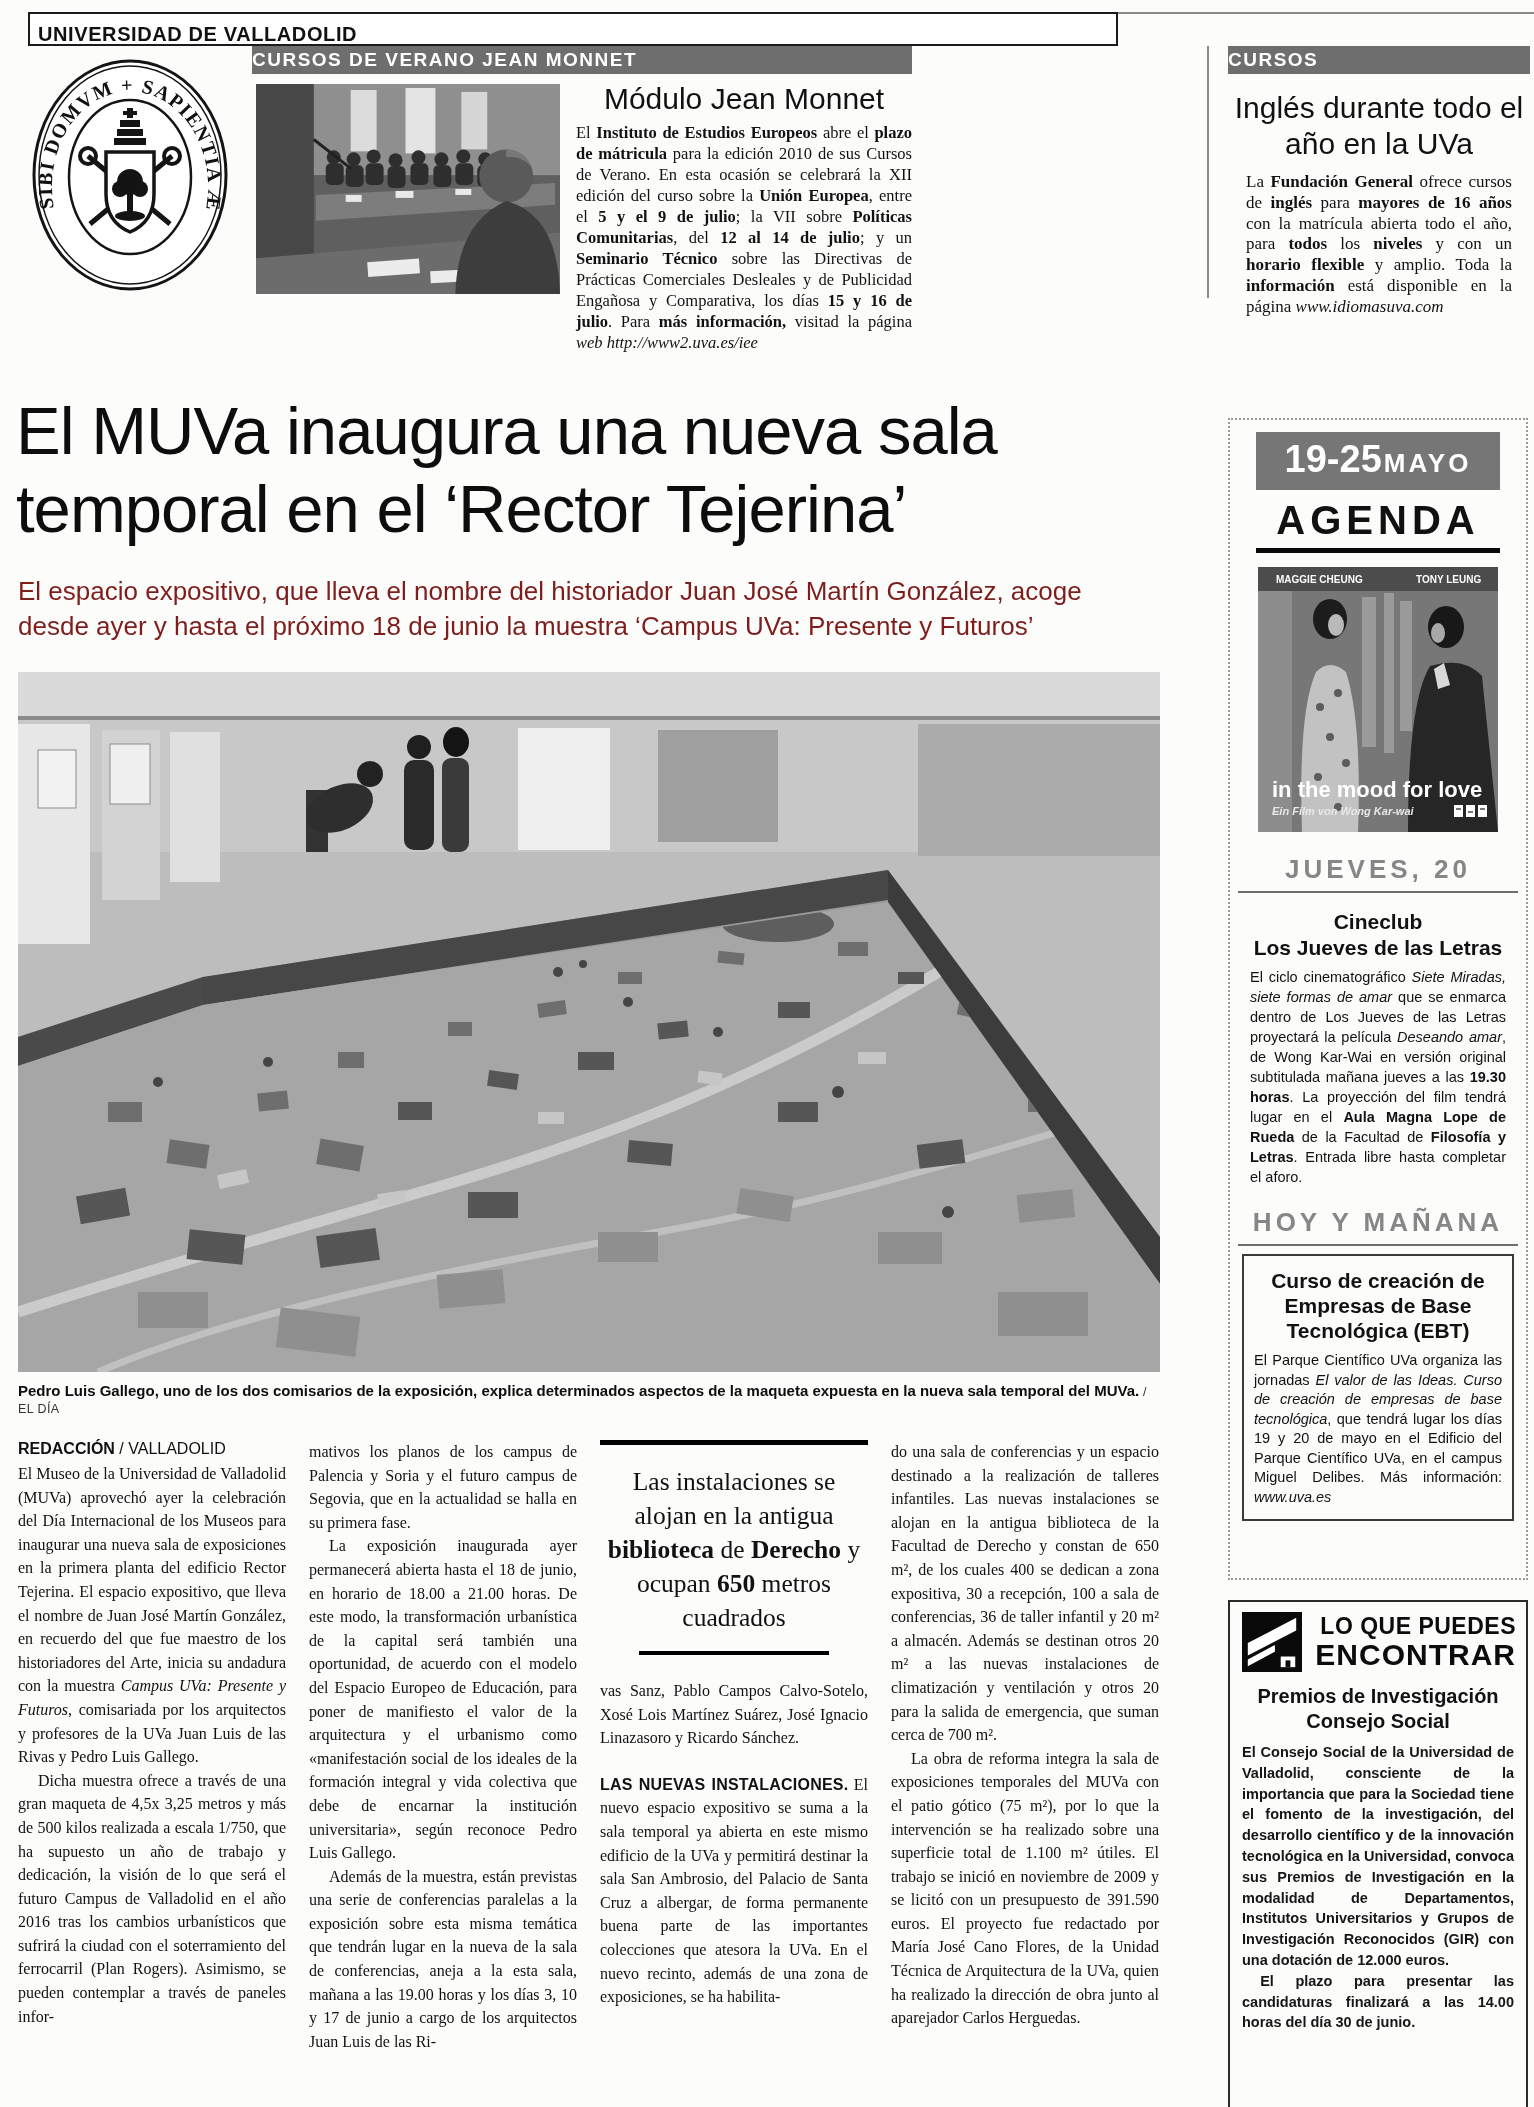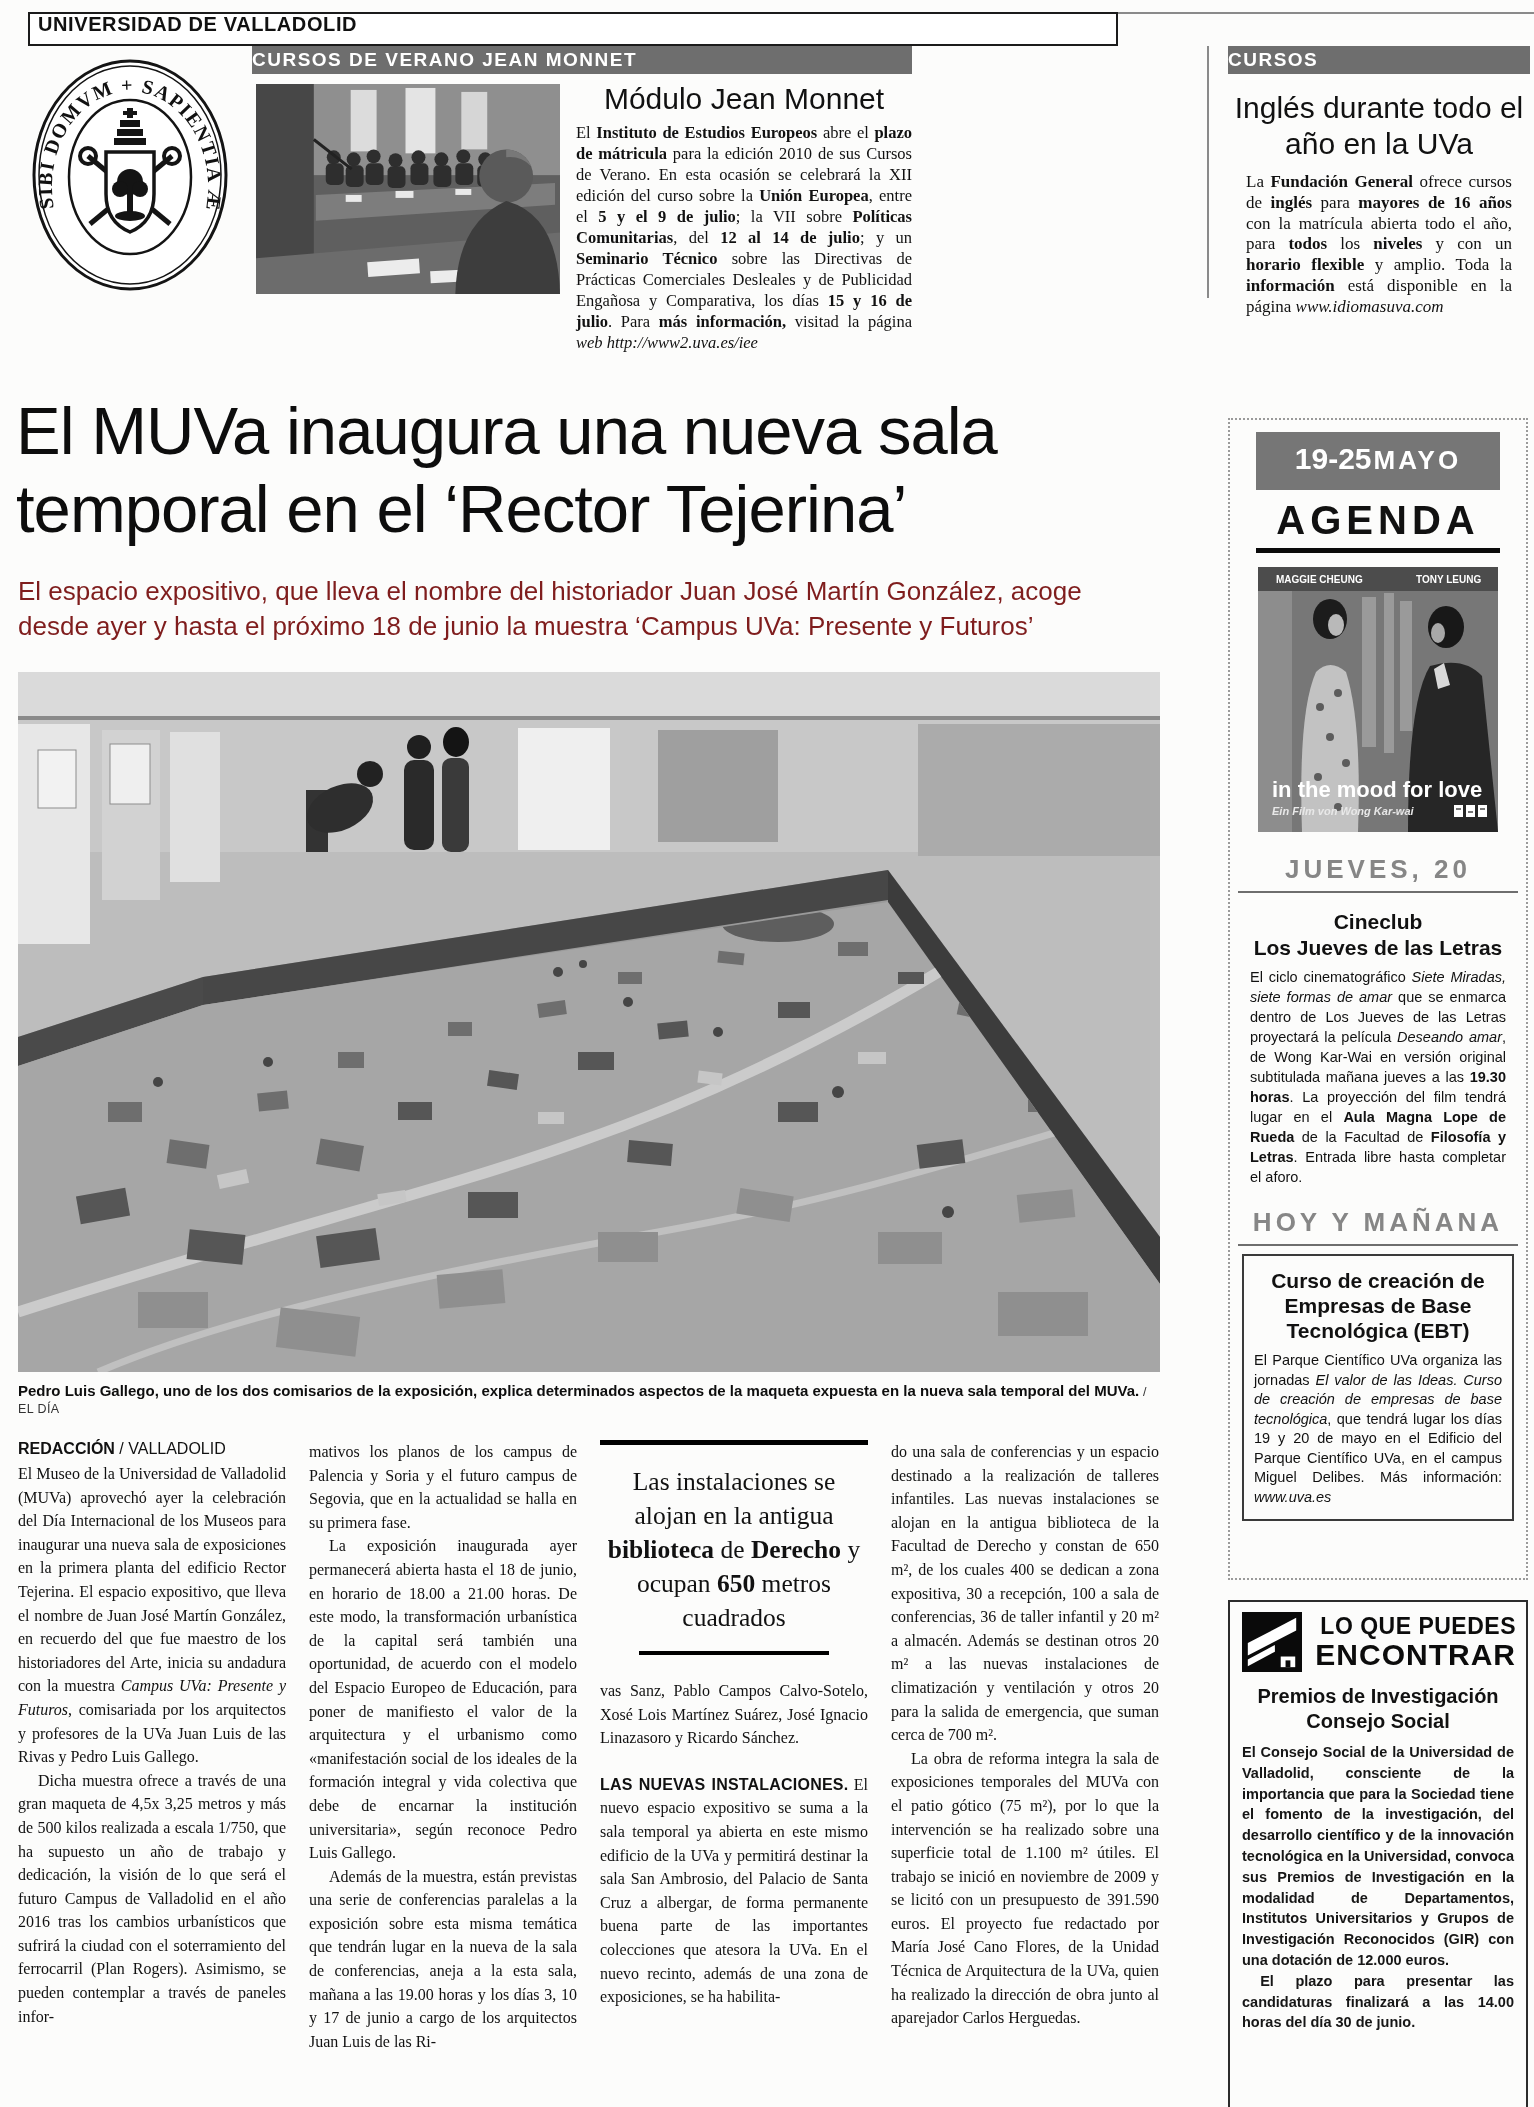--- a/index.html
+++ b/index.html
@@ -1,21 +1,21 @@
 <!DOCTYPE html>
 <html><head>
 <meta charset="utf-8">
 <style>
   html,body{margin:0;padding:0;background:#ddd;}
   #page{position:relative;width:1534px;height:2107px;background:#fcfcfb;overflow:hidden;
         font-family:"Liberation Serif",serif;color:#111;}
   .abs{position:absolute;}
 
   
-  .masthead{left:28px;top:12px;width:1086px;height:30px;border:2px solid #1b1b1b;display:flex;align-items:flex-start;background:#fff;}
+  .masthead{left:28px;top:12px;width:1086px;height:30px;border:2px solid #1b1b1b;display:flex;align-items:flex-end;background:#fff;}
   .masthead-title{font:bold 20px/1 "Liberation Sans",sans-serif;letter-spacing:.6px;padding-left:8px;}
   .masthead-ext{left:1118px;top:12px;width:416px;height:0;border-top:2px solid #8a8a8a;}
 
   
   .graybar{background:#6e6e6e;color:#fff;font:bold 19px/28px "Liberation Sans",sans-serif;
            letter-spacing:1.5px;height:28px;box-sizing:border-box;}
   .jm-section{left:252px;top:46px;width:660px;}
   .jm-photo{left:256px;top:84px;width:304px;height:210px;}
   .jm-text{left:576px;top:82px;width:336px;}
   .jm-title{font-family:"Liberation Sans",sans-serif;font-weight:400;font-size:30px;line-height:34px;text-align:center;margin:0 0 6px 0;}
@@ -45,21 +45,21 @@
   .ind{text-indent:1.25em;}
   .run-h{font-family:"Liberation Sans",sans-serif;font-weight:bold;letter-spacing:.2px;}
 
   .pullquote{border-top:5px solid #000;padding-top:20px;margin-bottom:24px;}
   .pq-text{font-size:25.5px;line-height:34px;text-align:center;}
   .pq-rule{width:190px;height:4px;background:#000;margin:16px auto 0;}
 
   
   .agenda{left:1228px;top:418px;width:300px;height:1162px;border:2px dotted #9a9a9a;box-sizing:border-box;background:#fcfcfb;}
   .datebox{width:244px;height:58px;background:#767676;margin:12px auto 0;display:flex;align-items:baseline;justify-content:center;color:#fff;font-family:"Liberation Sans",sans-serif;padding-top:2px;box-sizing:border-box;}
-  .date-big{font-weight:bold;font-size:30px;line-height:50px;}
+  .date-big{font-weight:bold;font-size:38px;line-height:50px;}
   .date-month{font-size:26px;letter-spacing:3px;font-weight:bold;margin-left:2px;}
   .agenda-word{font-family:"Liberation Sans",sans-serif;font-weight:bold;font-size:40px;letter-spacing:5px;text-align:center;margin-top:8px;}
   .agenda-rule{width:244px;height:5px;background:#0a0a0a;margin:5px auto 0;}
   .poster{display:block;margin:14px auto 0;width:240px;height:265px;}
   .grayhead{font-family:"Liberation Sans",sans-serif;font-weight:bold;font-size:26px;letter-spacing:4px;color:#868686;text-align:center;}
   .thinline{margin:6px 8px 0;border-top:2px solid #6e6e6e;}
   .cc-title{font-family:"Liberation Sans",sans-serif;font-weight:bold;font-size:21px;line-height:26px;text-align:center;}
   .cc-body{font-family:"Liberation Sans",sans-serif;font-size:14.5px;line-height:20px;text-align:justify;margin:6px 20px 0;}
   .ebt-box{margin:8px 12px 0;border:2px solid #3a3a3a;padding:12px 10px;background:#fcfcfb;}
   .ebt-title{font-family:"Liberation Sans",sans-serif;font-weight:bold;font-size:21px;line-height:25px;text-align:center;}

